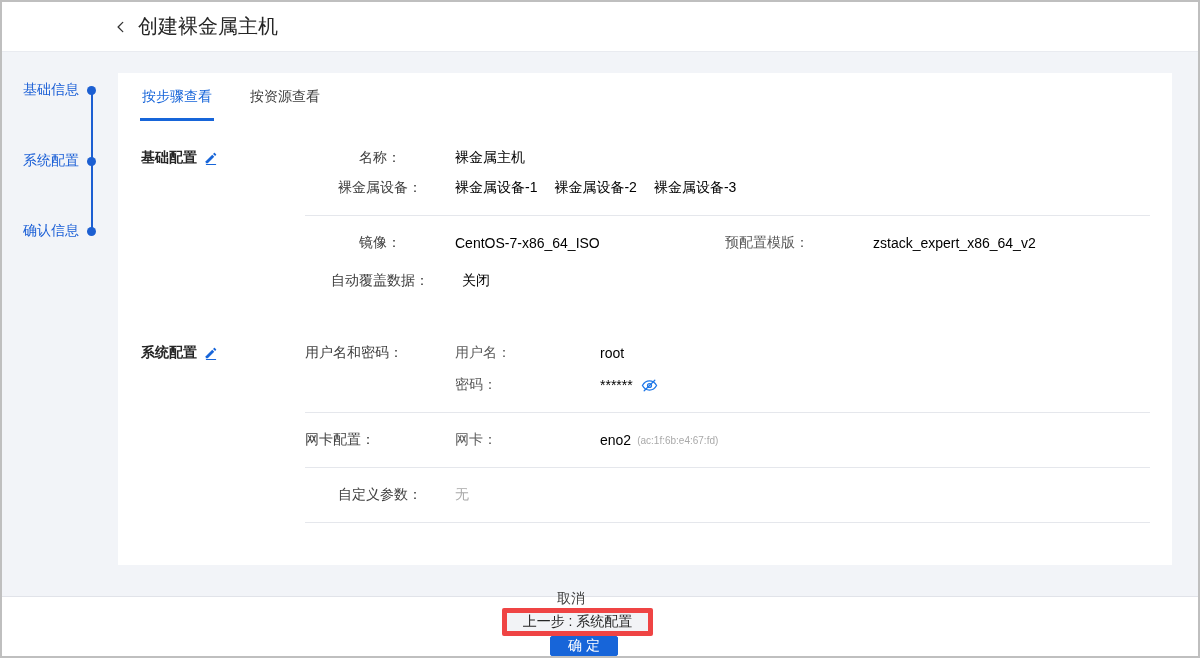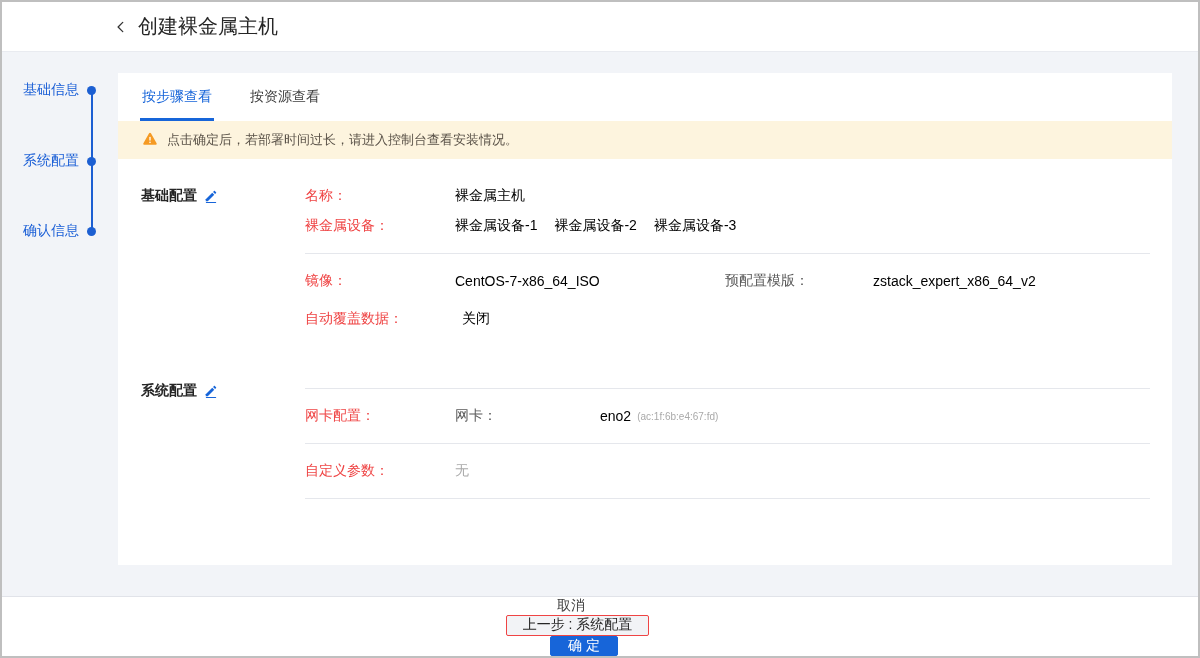--- a/index.html
+++ b/index.html
@@ -34,21 +34,21 @@
 
   .content { padding-top:22px; }
   .section { display:flex; }
   .section + .section { margin-top:42px; }
   .section-title-col { width:187px; padding-left:23px; display:flex; align-items:center; gap:7px; height:30px; }
   .section-title { font-weight:700; color:#262626; }
   .edit-icon { display:flex; cursor:pointer; }
   .section-rows { flex:1; margin-right:22px; }
 
   .kv-row { display:flex; align-items:center; height:30px; }
-  .lbl { width:150px; color:#ef4444; flex-shrink:0; }
+  .lbl { width:150px; color:#404040; flex-shrink:0;text-align:center; }
   .val { color:#000000; }
   .val.w270 { width:270px; flex-shrink:0; }
   .lbl2 { width:148px; color:#595959; flex-shrink:0; }
   .devices span { margin-right:17px; }
   .sublbl { width:145px; color:#595959; flex-shrink:0; }
   .muted { color:#a9a9a9; font-size:10px; margin-left:6px; }
   .muted-val { color:#a9a9a9; }
   .mt8 { margin-top:8px;gap:7px; }
 
   .nested { display:flex; }
@@ -56,21 +56,21 @@
   .subrows { flex:1; }
   .subrows .kv-row + .kv-row { margin-top:2px; }
 
   .divider { height:1px; background:#e5e7ec; margin:12px 0; }
   .eye-icon { display:flex; margin-left:8px; cursor:pointer; }
 
   
   .footer { position:absolute; left:0; right:0; bottom:0; height:60px; background:#fff; border-top:1px solid #e1e3e9; display:flex; align-items:center; justify-content:flex-end; padding-right:32px;flex-direction:column; }
   .cancel-link { color:#404040; cursor:pointer; margin-right:26px; }
   .btn { height:30px; display:inline-flex; align-items:center; justify-content:center; border-radius:2px; cursor:pointer; font-size:14px; }
-  .btn-prev { background:#f2f3f6; border:1px solid #ef4444; color:#262626; padding:0 16px; margin-right:13px; }
+  .btn-prev { background:#f2f3f6; border:5px solid #ef4444; color:#262626; padding:0 16px; margin-right:13px; }
   .btn-confirm { background:#1765d9; color:#fff; padding:0 17px; border:1px solid #1765d9; }
 </style>
 </head>
 <body>
 
 <div class="screen">
 
   <div class="header">
     <div class="back-btn">
       <span>
@@ -98,30 +98,20 @@
     </div>
   </div>
 
   <div class="panel">
 
     <div class="tabs">
       <div class="tab active">按步骤查看</div>
       <div class="tab">按资源查看</div>
     </div>
 
-    <div class="banner">
-      <span>
-        <svg width="16" height="16" viewBox="0 0 24 24">
-            <path d="M13.4 3.3c-.62-1.07-2.18-1.07-2.8 0L2.1 18.2c-.62 1.06.16 2.4 1.4 2.4h17c1.24 0 2.02-1.34 1.4-2.4L13.4 3.3z" fill="#f59a23"></path>
-            <rect x="11" y="8.6" width="2" height="6" rx="1" fill="#fff"></rect>
-            <circle cx="12" cy="17" r="1.2" fill="#fff"></circle>
-          </svg>
-      </span>
-      <span class="banner-text">点击确定后，若部署时间过长，请进入控制台查看安装情况。</span>
-    </div>
 
     <div class="content">
 
       <div class="section">
         <div class="section-title-col">
           <span class="section-title">基础配置</span>
           <span class="edit-icon">
             <svg width="14" height="14" viewBox="0 0 24 24" fill="#1765d9">
                 <path d="M3 17.5V21h3.5L17.6 9.9l-3.5-3.5L3 17.5z"></path>
                 <path d="M20.7 6.8c.4-.4.4-1 0-1.4l-2.1-2.1c-.4-.4-1-.4-1.4 0l-1.7 1.7 3.5 3.5 1.7-1.7z"></path>
@@ -162,20 +152,40 @@
           <span class="edit-icon">
             <svg width="14" height="14" viewBox="0 0 24 24" fill="#1765d9">
                 <path d="M3 17.5V21h3.5L17.6 9.9l-3.5-3.5L3 17.5z"></path>
                 <path d="M20.7 6.8c.4-.4.4-1 0-1.4l-2.1-2.1c-.4-.4-1-.4-1.4 0l-1.7 1.7 3.5 3.5 1.7-1.7z"></path>
                 <rect x="3" y="22.2" width="18" height="1.6" rx="0.8"></rect>
               </svg>
           </span>
         </div>
         <div class="section-rows">
 
+          <div class="nested">
+            <span class="lbl outer">用户名和密码：</span>
+            <div class="subrows">
+              <div class="kv-row">
+                <span class="sublbl">用户名：</span>
+                <span class="val">root</span>
+              </div>
+              <div class="kv-row">
+                <span class="sublbl">密码：</span>
+                <span class="val">******</span>
+                <span class="eye-icon">
+                  <svg width="17" height="17" viewBox="0 0 24 24" fill="none" stroke="#1e77e8" stroke-width="1.8" stroke-linecap="round">
+                      <path d="M2 12s3.6-6.5 10-6.5S22 12 22 12s-3.6 6.5-10 6.5S2 12 2 12z"></path>
+                      <circle cx="12" cy="12" r="2.8"></circle>
+                      <line x1="4.5" y1="19.5" x2="19.5" y2="4.5"></line>
+                    </svg>
+                </span>
+              </div>
+            </div>
+          </div>
 
           <div class="divider"></div>
 
           <div class="nested">
             <span class="lbl outer">网卡配置：</span>
             <div class="subrows">
               <div class="kv-row">
                 <span class="sublbl">网卡：</span>
                 <span class="val">eno2</span>
                 <span class="muted">(ac:1f:6b:e4:67:fd)</span>

